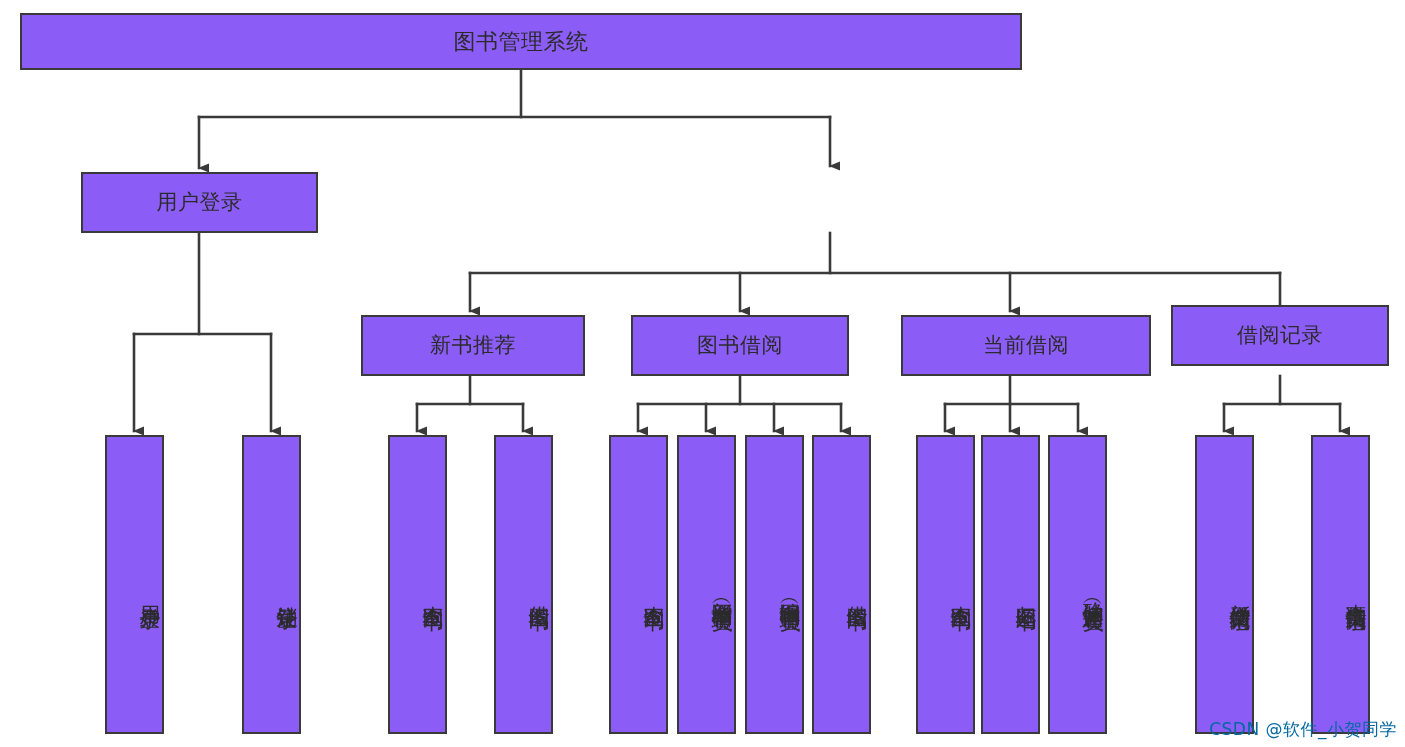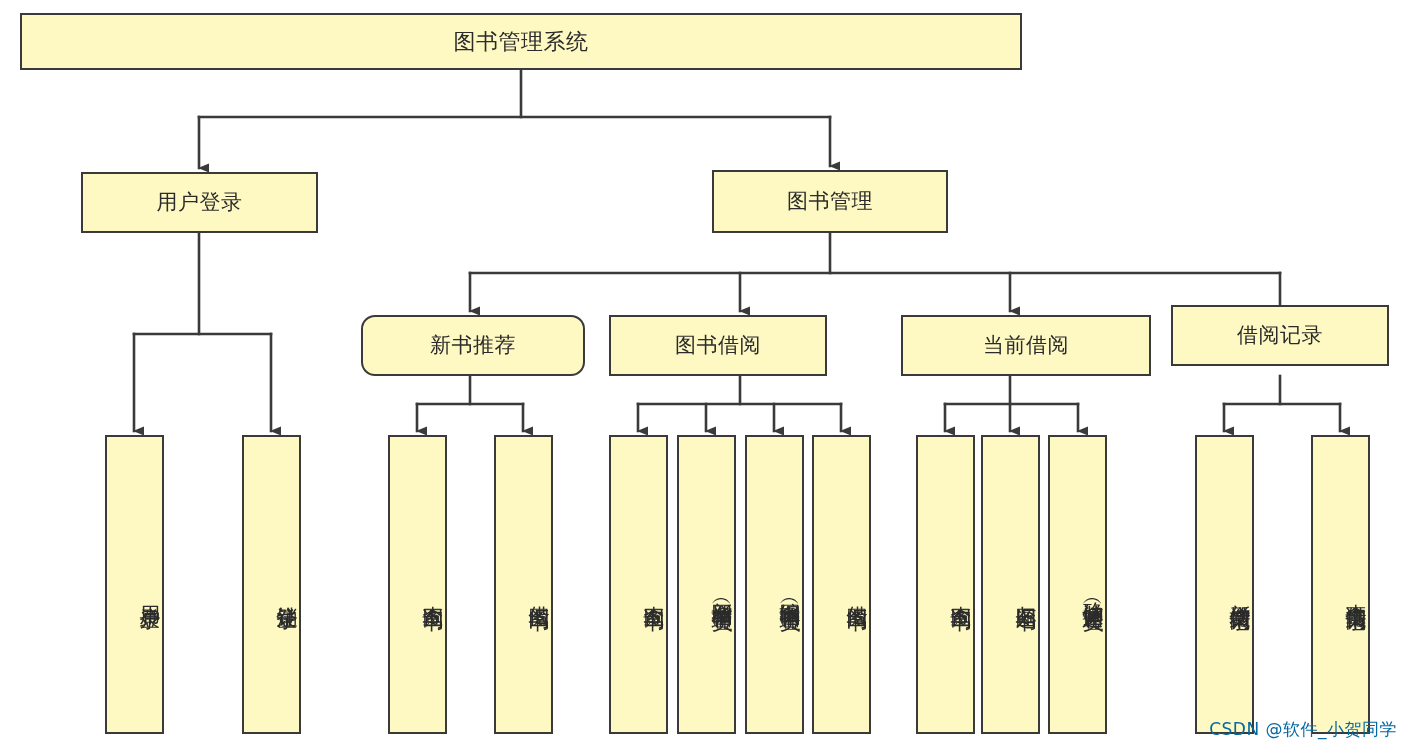--- a/index.html
+++ b/index.html
@@ -22,21 +22,21 @@
     position: absolute;
     left: 0;
     top: 0;
     width: 1405px;
     height: 747px;
     pointer-events: none;
   }
   .node {
     position: absolute;
     box-sizing: border-box;
-    background: #fef9c3;
+    background: #8b5cf6;
     border: 2px solid #3a3a3a;
     display: flex;
     align-items: center;
     justify-content: center;
     color: #2b2b2b;
   }
   .node-h {
     font-size: 21px;
     line-height: 1.15;
     letter-spacing: 0.5px;
@@ -127,28 +127,25 @@
     </g>
   </svg>
 
   <div class="node node-h root-node" style="left:20px; top:13px; width:1002px; height:57px;">
     <span>图书管理系统</span>
   </div>
 
   <div class="node node-h" style="left:81px; top:172px; width:237px; height:61px;">
     <span>用户登录</span>
   </div>
-  <div class="node node-h" style="left:712px; top:170px; width:236px; height:63px;">
-    <span>图书管理</span>
-  </div>
 
-  <div class="node node-h" style="left:361px; top:315px; width:224px; height:61px;border-radius:14px;">
+  <div class="node node-h" style="left:361px; top:315px; width:224px; height:61px;">
     <span>新书推荐</span>
   </div>
-  <div class="node node-h" style="left:609px; top:315px; width:218px; height:61px;text-align:right;">
+  <div class="node node-h" style="left:631px; top:315px; width:218px; height:61px;text-align:right;">
     <span>图书借阅</span>
   </div>
   <div class="node node-h" style="left:901px; top:315px; width:250px; height:61px;">
     <span>当前借阅</span>
   </div>
   <div class="node node-h" style="left:1171px; top:305px; width:218px; height:61px;">
     <span>借阅记录</span>
   </div>
 
   <div class="node node-v" style="left:105px; top:435px; width:59px; height:299px;">

